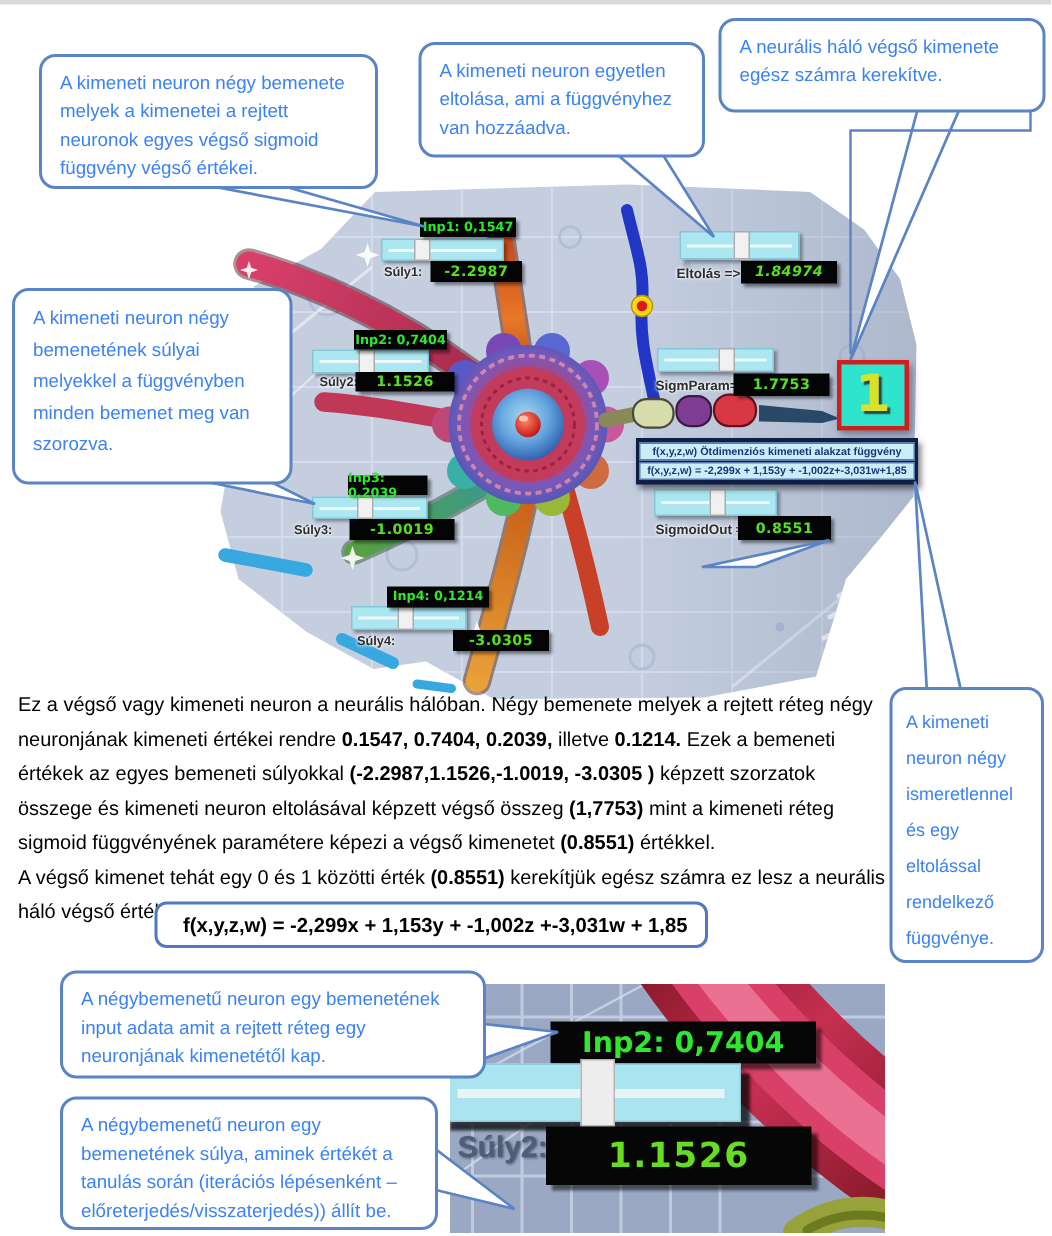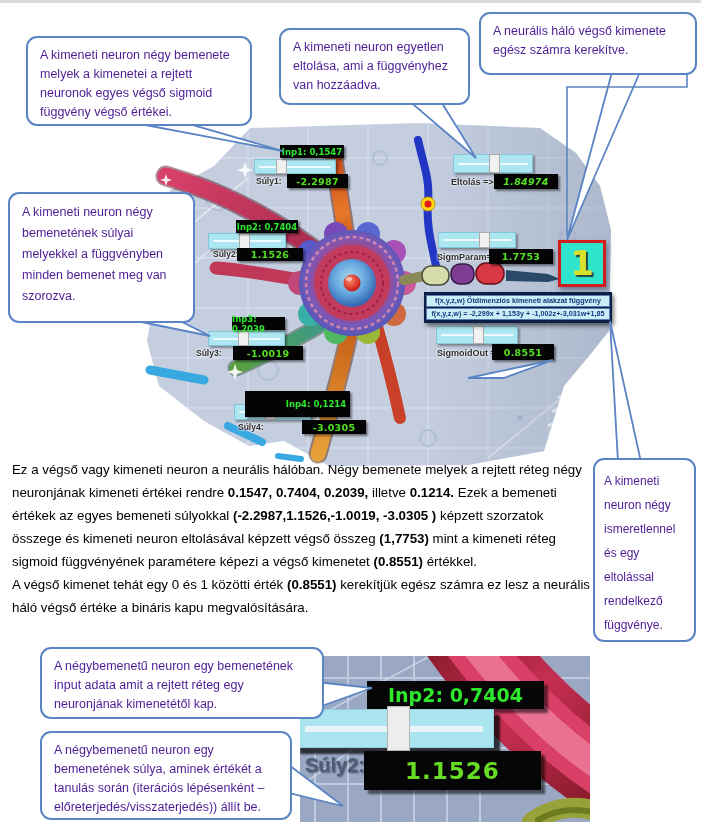--- a/index.html
+++ b/index.html
@@ -2,21 +2,21 @@
 <html><head>
 <meta charset="utf-8">
 <style>
   html,body{margin:0;padding:0;background:#fff;}
   #page{position:relative;width:701px;height:824px;background:#fff;overflow:hidden;
         font-family:"Liberation Sans",sans-serif;color:#000;}
   #topline{position:absolute;left:0;top:0;width:701px;height:3px;background:#d9d9d9;}
 
   
   .callout{position:absolute;background:#fff;border:2px solid #5b84c4;border-radius:11px;
-           padding:8px 12px;font-size:12.5px;line-height:19px;color:#4c1d95;box-sizing:border-box;z-index:30;}
+           padding:8px 12px;font-size:12.5px;line-height:19px;color:#3b82f6;box-sizing:border-box;z-index:30;}
   #c1{left:26px;top:36px;width:226px;height:90px;}
   #c2{left:279px;top:28px;width:191px;height:77px;}
   #c3{left:479px;top:12px;width:218px;height:63px;}
   #c4{left:8px;top:192px;width:187px;height:131px;line-height:21px;}
   #c5{left:384px;top:374px;width:194px;height:81px;}
   #c6{left:593px;top:458px;width:103px;height:184px;font-size:12px;line-height:24px;padding:9px 9px;}
   #c7{left:40px;top:647px;width:284px;height:72px;}
   #c8{left:40px;top:731px;width:252px;height:89px;}
 
   
@@ -235,21 +235,21 @@
   <div class="chip val" style="left:237px;top:248px;width:66px;height:13px;">1.1526</div>
 
   <div class="chip lbl" style="left:232px;top:317px;width:53px;height:13px;">Inp3: 0,2039</div>
   <div class="slider" style="left:208px;top:331px;width:75px;height:13px;">
       <div class="tr"></div>
       <div class="th" style="left:38%;"></div>
     </div>
   <div class="wlab" style="left:196px;top:348px;">Súly3:</div>
   <div class="chip val" style="left:233px;top:346px;width:70px;height:14px;">-1.0019</div>
 
-  <div class="chip lbl" style="left:245px;top:391px;width:68px;height:26px;padding-left:37px;">Inp4: 0,1214</div>
+  <div class="chip lbl" style="left:258px;top:391px;width:68px;height:14px;">Inp4: 0,1214</div>
   <div class="slider" style="left:234px;top:404px;width:75px;height:14px;">
       <div class="tr"></div>
       <div class="th" style="left:40%;"></div>
     </div>
   <div class="wlab" style="left:238px;top:422px;">Súly4:</div>
   <div class="chip val" style="left:270px;top:420px;width:64px;height:14px;margin-left:32px;">-3.0305</div>
 
   <div class="slider" style="left:453px;top:154px;width:78px;height:17px;">
       <div class="tr"></div>
       <div class="th" style="left:45%;"></div>
@@ -331,13 +331,14 @@
   <div class="callout" id="c4">A kimeneti neuron négy bemenetének súlyai melyekkel a függvényben minden bemenet meg van szorozva.</div>
   <div class="callout" id="c6">A kimeneti neuron négy ismeretlennel és egy eltolással rendelkező függvénye.</div>
   <div class="callout" id="c7">A négybemenetű neuron egy bemenetének input adata amit a rejtett réteg  egy neuronjának kimenetétől kap.</div>
   <div class="callout" id="c8">A négybemenetű neuron egy bemenetének súlya, aminek értékét a tanulás során (iterációs lépésenként – előreterjedés/visszaterjedés)) állít be.</div>
 
   <div id="bodytext">
     <p><span>Ez a végső vagy kimeneti neuron a neurális hálóban.  Négy bemenete melyek a rejtett réteg négy neuronjának  kimeneti értékei rendre  </span><b>0.1547, 0.7404, 0.2039,</b><span> illetve </span><b>0.1214.</b><span> Ezek a bemeneti  értékek az egyes bemeneti súlyokkal </span><b>(-2.2987,1.1526,-1.0019, -3.0305 )</b><span> képzett szorzatok összege és kimeneti neuron  eltolásával képzett végső összeg </span><b>(1,7753)</b><span> mint a kimeneti réteg sigmoid függvényének  paramétere képezi a végső kimenetet </span><b>(0.8551)</b><span> értékkel.</span></p>
     <p><span>A végső kimenet tehát egy  0 és 1 közötti érték </span><b>(0.8551)</b><span> kerekítjük  egész számra ez lesz a neurális háló végső értéke a bináris kapu megvalósítására.</span></p>
   </div>
 
+  <div id="formulabox">f(x,y,z,w) = -2,299x + 1,153y + -1,002z +-3,031w + 1,85</div>
 </div>
 
 </body></html>

